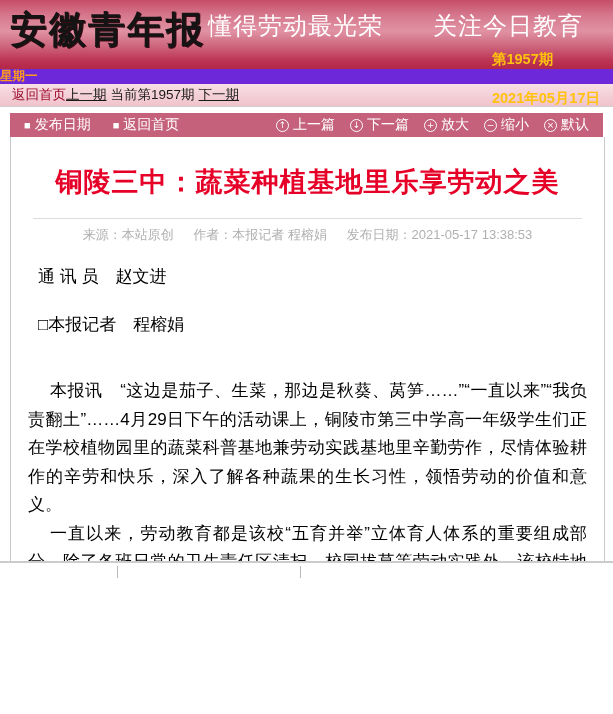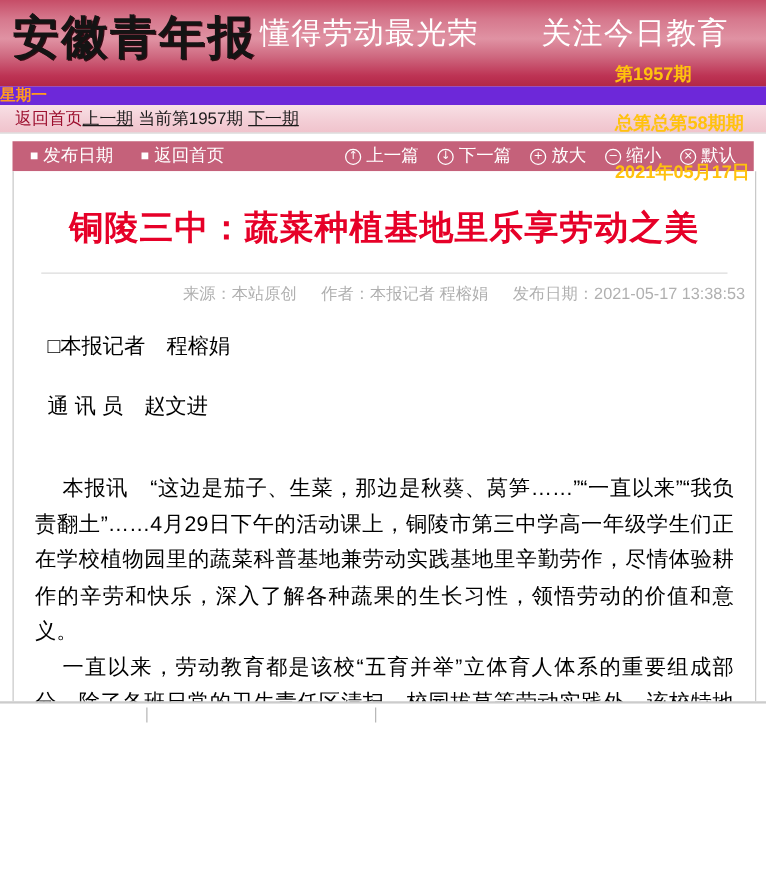--- a/index.html
+++ b/index.html
@@ -69,21 +69,21 @@
     margin-left:10px;width:593px;height:424px;box-sizing:content-box;
     border-left:1px solid #c9c9c9;border-right:1px solid #c9c9c9;
     background:#ffffff;overflow:hidden;
   }
   .article-title{
     margin-top:27px;text-align:center;
     color:#e60028;font-size:27px;font-weight:bold;letter-spacing:1px;
   }
   .title-divider{border:none;border-top:1px solid #dcdcdc;margin:10px 22px 0;}
   .article-meta{
-    margin-top:7px;text-align:right;
+    margin-top:7px;text-align:center;
     font-size:13px;color:#b0b0b0;white-space:nowrap;
   }
   .article-meta span{margin:0 8px;}
   .byline{margin:21px 0 0 27px;font-size:17px;color:#000;}
   .byline + .byline{margin-top:25px;}
   .body-text{margin-top:41px;}
   .body-text p{
     margin:0;padding:0 17px;
     font-size:17px;line-height:28.5px;color:#000;
     text-align:justify;text-indent:22px;
@@ -96,21 +96,20 @@
   .tick.t2{left:300px;}
 </style>
 </head>
 <body>
 
 <div class="masthead">
   <div class="logo">安徽青年报</div>
   <div class="slogan">懂得劳动最光荣　　关注今日教育</div>
   <div class="issue-line">
     <span>第1957期</span>
-    <span>总第总第58期期</span>
     <span>2021年05月17日</span>
   </div>
 </div>
 <div class="week-band">
   <span>星期一</span>
 </div>
 
 <div class="navbar">
   <span class="home">返回首页</span>
   <span class="nav-right">
@@ -157,22 +156,22 @@
 </div>
 
 <div class="content-box">
   <h1 class="article-title">铜陵三中：蔬菜种植基地里乐享劳动之美</h1>
   <hr class="title-divider">
   <div class="article-meta">
     <span>来源：本站原创</span>
     <span>作者：本报记者 程榕娟</span>
     <span>发布日期：2021-05-17 13:38:53</span>
   </div>
+  <div class="byline">通 讯 员　赵文进</div>
   <div class="byline">□本报记者　程榕娟</div>
-  <div class="byline">通 讯 员　赵文进</div>
   <div class="body-text">
     <p>本报讯　“这边是茄子、生菜，那边是秋葵、莴笋……”“一直以来”“我负责翻土”……4月29日下午的活动课上，铜陵市第三中学高一年级学生们正在学校植物园里的蔬菜科普基地兼劳动实践基地里辛勤劳作，尽情体验耕作的辛劳和快乐，深入了解各种蔬果的生长习性，领悟劳动的价值和意义。</p>
     <p>一直以来，劳动教育都是该校“五育并举”立体育人体系的重要组成部分，除了各班日常的卫生责任区清扫、校园拔草等劳动实践外，该校特地在占地12亩的学校植物园里开辟出300平方米的蔬菜种植基地，并将菜地分为21块，每届高一年级每个班各认领一块“责任田”。自挂牌起，负责从蔬菜播种到收获的全过程。学生们通过认识各类蔬菜的生长习性，在协作配合中体验耕作，提高实践能力，提升综合素质，学会崇尚劳动、尊重劳动，懂得劳动最光荣、劳动最崇高、劳动最伟大、劳动最美丽的道理，长大后能够辛勤劳动、诚实劳动、创造性劳动。</p>
   </div>
 </div>
 
 <div class="bottom-rule"></div>
 <div class="page-footer">
   <div class="tick t1"></div>
   <div class="tick t2"></div>

